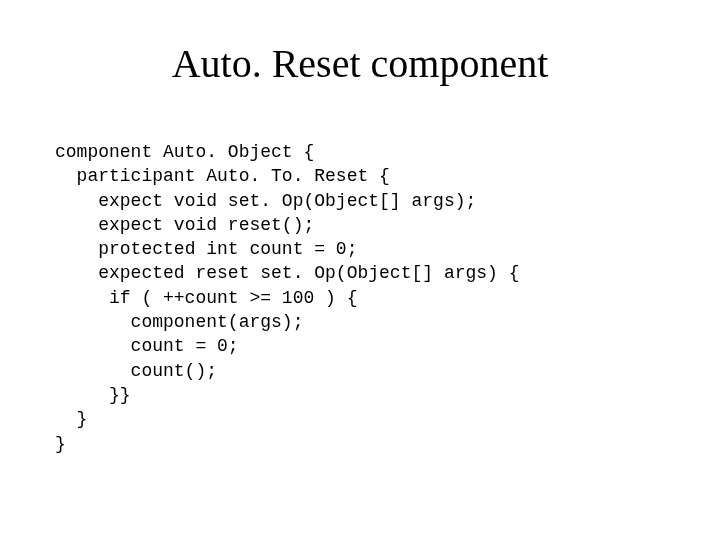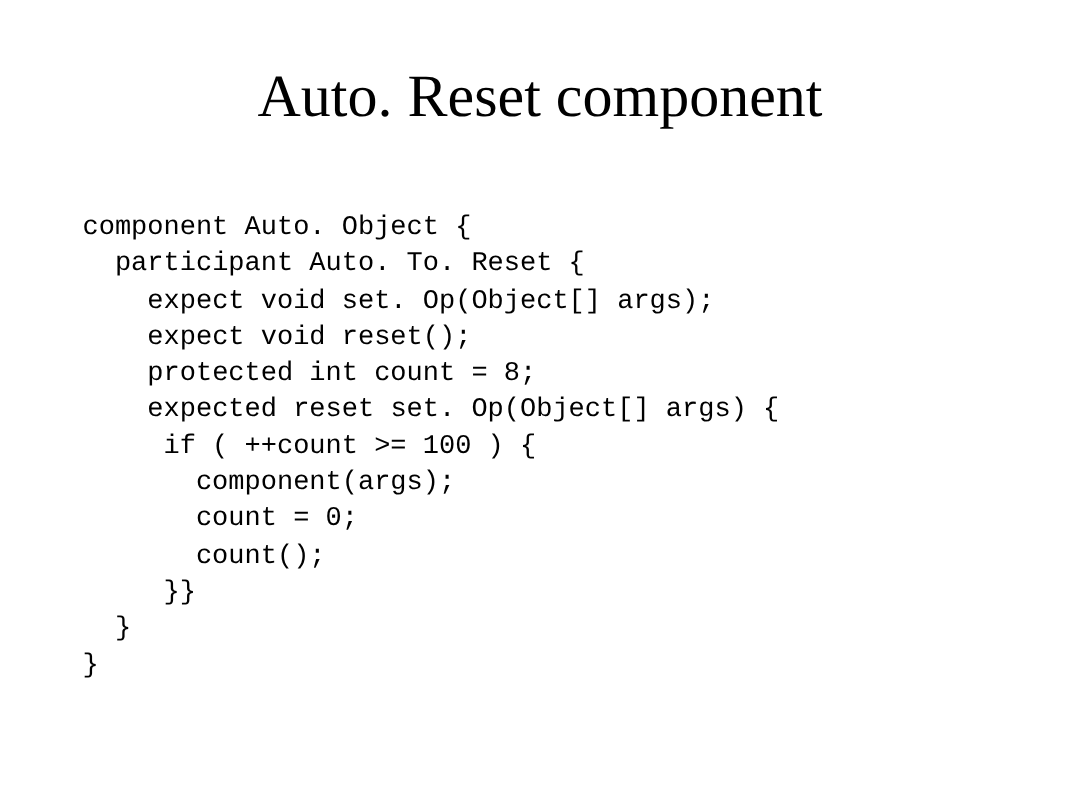--- a/index.html
+++ b/index.html
@@ -44,21 +44,21 @@
 </head>
 <body>
 
 <div class="slide">
   <div class="title">Auto. Reset component</div>
 
   <div class="code"><b>component</b><span> Auto. Object {</span>
   <b>participant</b><span> Auto. To. Reset {</span>
     <b>expect</b><span> void set. Op(Object[] args);</span>
     <b>expect</b><span> void reset();</span>
-    <b>protected</b><span> int count = 8;</span>
+    <b>protected</b><span> int count = 0;</span>
     <b>expected</b><span> reset set. Op(Object[] args) {</span>
 <span>     if ( ++count &gt;= 100 ) {</span>
 <span>       component(args);</span>
 <span>       count = 0;</span>
 <span>       count();</span>
 <span>     }}</span>
 <span>  }</span>
 <span>}</span></div>
 </div>
 

